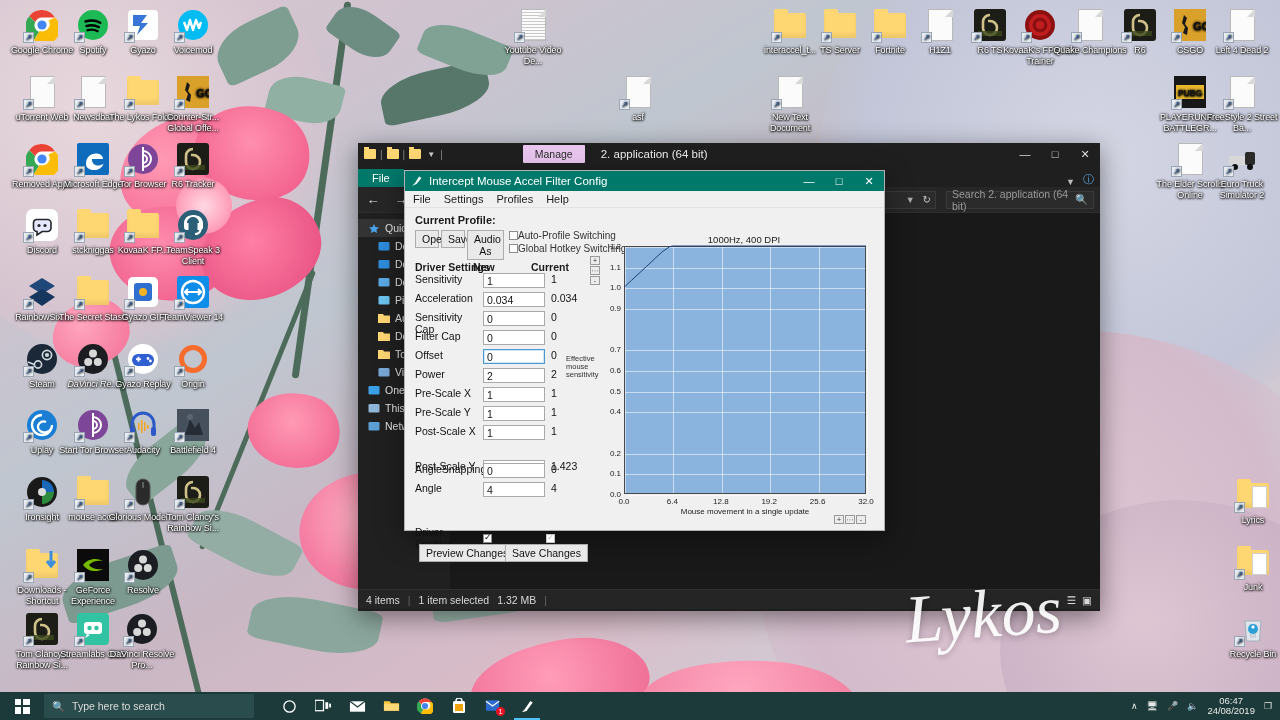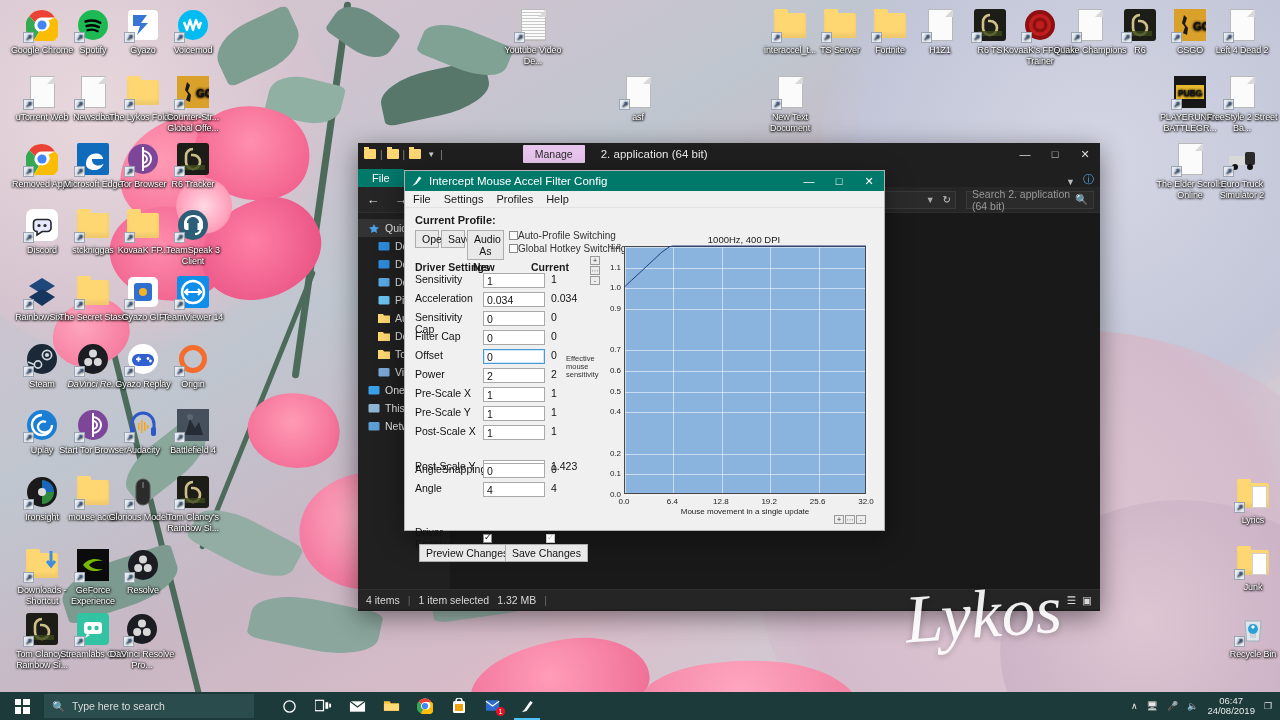--- a/index.html
+++ b/index.html
@@ -60,21 +60,21 @@
   }
   #ex-title-text { margin-left: 16px; font-size: 11.5px; color: #eaeaea; }
   #ex-wincontrols { margin-left: auto; display: flex; }
   #ex-wincontrols div { width: 30px; text-align: center; font-size: 11px; color: #ddd; }
   #ex-ribbon { height: 22px; background: #1f1f1f; display: flex; align-items: flex-end; font-size: 11px; }
   #ex-ribbon .file-tab { background: #00796b; padding: 3px 14px; color:#fff; }
   #ex-ribbon .rb { padding: 3px 12px; color: #cfcfcf; }
   #ex-addrbar { height: 26px; background: #262626; display: flex; align-items: center; padding: 0 6px; gap: 10px; border-bottom:1px solid #2e2e2e;}
   .nav-btn { width: 18px; text-align: center; color: #e0e0e0; font-size: 13px; }
   #ex-path { flex: 1; height: 18px; background: #2b2b2b; border: 1px solid #3a3a3a; display:flex; align-items:center; padding:0 4px; }
-  #ex-search { width: 128px; height: 18px; background: #2b2b2b; border: 1px solid #3a3a3a; display:flex; align-items:center; padding:0 5px; color:#9a9a9a; font-size:10.5px; }
+  #ex-search { width: 148px; height: 18px; background: #2b2b2b; border: 1px solid #3a3a3a; display:flex; align-items:center; padding:0 5px; color:#9a9a9a; font-size:10.5px; }
   #ex-body { display: flex; height: 376px; }
   #ex-nav { width: 92px; background: #202020; padding-top: 6px; font-size: 10.5px; }
   .nav-item { display:flex; align-items:center; gap:5px; padding: 3px 4px 3px 10px; color:#e2e2e2; white-space:nowrap; overflow:hidden; }
   .nav-item.sel { background:#333; }
   .nav-item.sub { padding-left: 20px; }
   .ni { width: 12px; height: 11px; flex: 0 0 12px; }
   #ex-content { flex: 1; background: #191919; }
   #ex-status { height: 20px; background: #252525; border-top: 1px solid #303030; display:flex; align-items:center; padding: 0 8px; font-size:10.5px; color:#d8d8d8; gap:8px;}
   #ex-status .vbar { color:#666; }
   #ex-status .viewicons { margin-left:auto; display:flex; gap:6px; }

